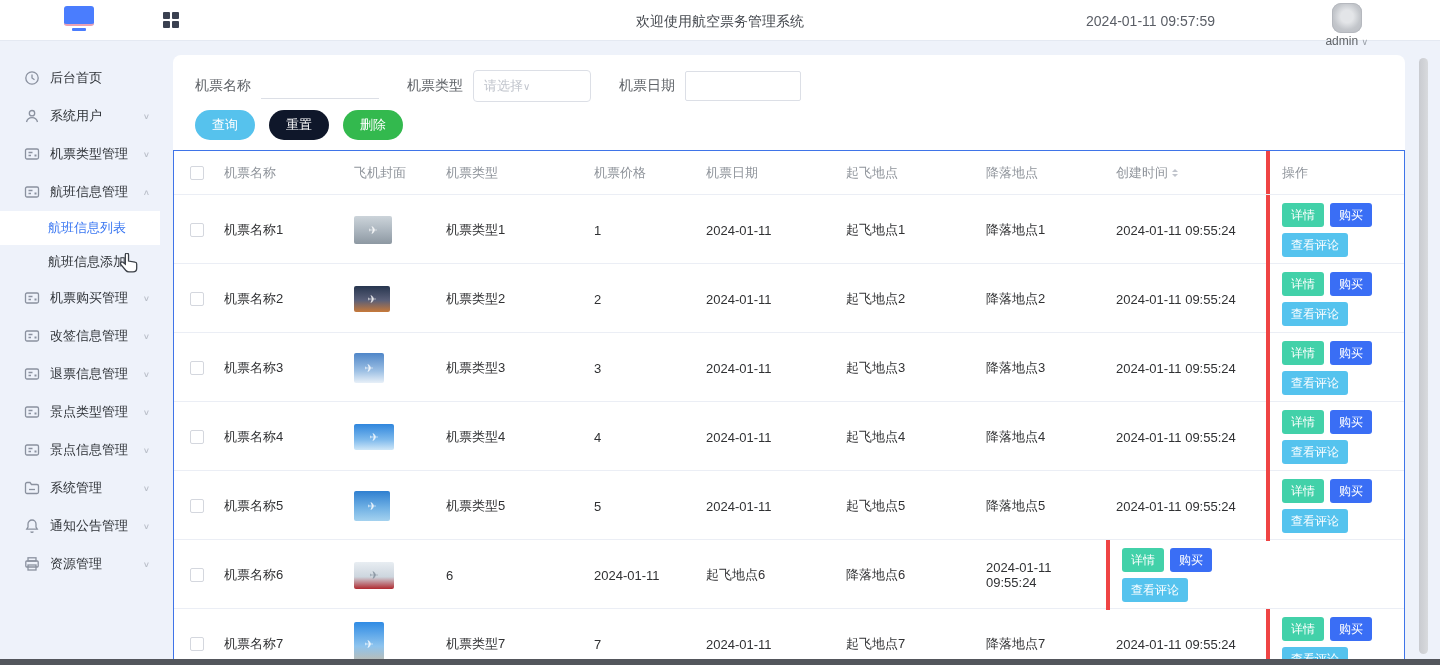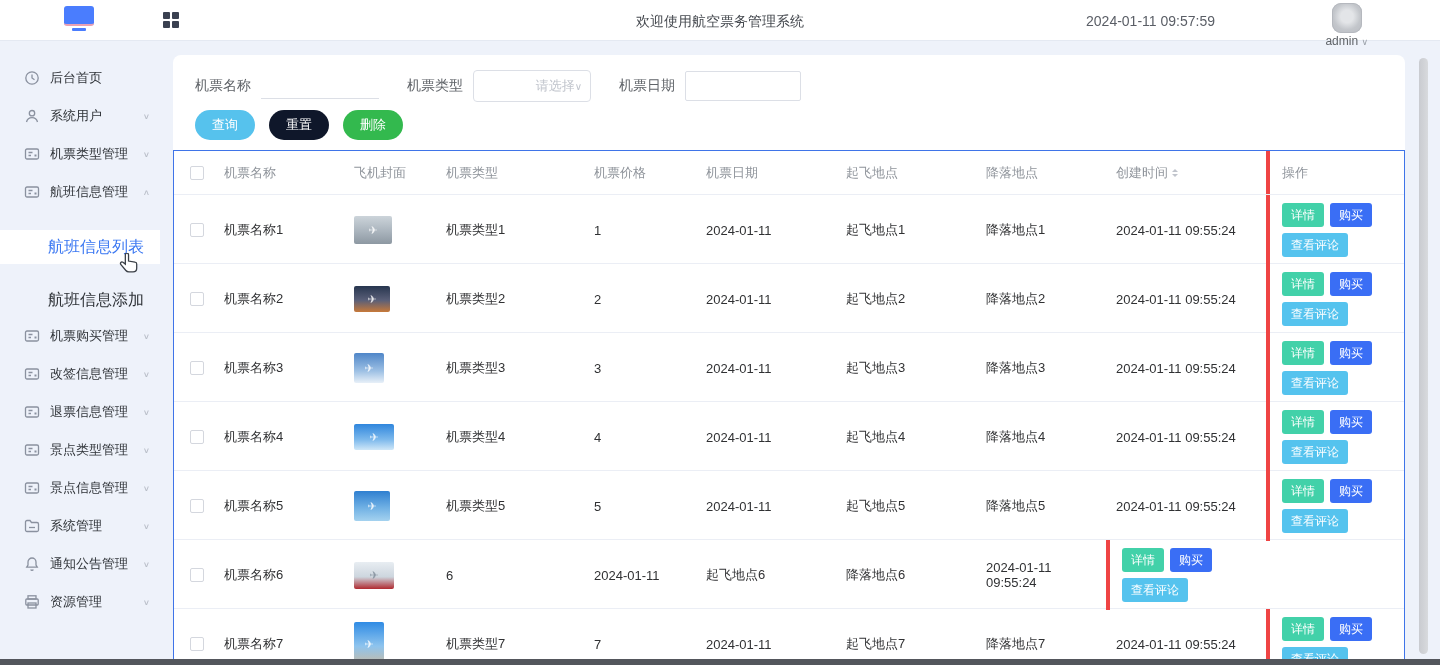--- a/index.html
+++ b/index.html
@@ -21,32 +21,32 @@
   .user-name .caret { font-size:9px; color:#9aa0a8; }
 
   
   .sidebar { position:absolute; top:41px; left:0; width:160px; bottom:0; background:#eef2fa; z-index:4; }
   .menu { padding-top:18px; }
   .menu-item { height:38px; display:flex; align-items:center; padding:0 10px 0 24px; font-size:13px; color:#2f3338; cursor:pointer; position:relative; }
   .menu-item .m-icon { width:16px; height:16px; margin-right:10px; color:#8a919f; flex:0 0 16px; }
   .menu-item .m-icon svg { width:16px; height:16px; display:block; }
   .menu-item .label { flex:1; white-space:nowrap; }
   .menu-item .chev { font-size:10px; color:#b9bec8; transform:scaleY(.8); }
-  .submenu-item { height:34px; line-height:34px; padding-left:48px; font-size:16px; color:#2f3338; cursor:pointer;margin-top:19px; }
+  .submenu-item { height:34px; line-height:34px; padding-left:48px; font-size:13px; color:#2f3338; cursor:pointer; }
   .submenu-item.active { background:#ffffff; color:#3a77f2; }
   .cursor-pointer-icon { position:absolute; left:118px; top:212px; width:22px; height:24px; z-index:9; }
 
   
   .panel { position:absolute; left:173px; top:55px; width:1232px; height:610px; background:#fff; border-radius:8px 8px 0 0; overflow:hidden; z-index:3; }
 
   
   .search-row { position:absolute; left:22px; top:15px; height:32px; display:flex; align-items:center; font-size:14px; color:#5f6368; }
   .f-label { margin-right:10px; white-space:nowrap; }
   .inp-underline { width:118px; height:26px; border:none; border-bottom:1px solid #dcdfe6; outline:none; font-size:13px; padding:0 2px; background:transparent; }
-  .select-box { width:118px; height:32px; border:1px solid #dcdfe6; border-radius:4px; display:flex; align-items:center; justify-content:flex-end; padding:0 8px 0 10px; margin-right:28px; cursor:pointer; }
+  .select-box { width:118px; height:32px; border:1px solid #dcdfe6; border-radius:4px; display:flex; align-items:center; justify-content:flex-start; padding:0 8px 0 10px; margin-right:28px; cursor:pointer; }
   .select-box .placeholder { color:#c0c4cc; font-size:13px; }
   .select-box .sel-chev { color:#c0c4cc; font-size:10px; }
   .inp-box { width:116px; height:30px; border:1px solid #dcdfe6; border-radius:2px; outline:none; font-size:13px; padding:0 6px; }
   .gap28 { margin-right:28px; }
 
   
   .btn-row { position:absolute; left:22px; top:55px; display:flex; gap:14px; }
   .pill { border:none; color:#fff; font-size:13px; height:30px; padding:4px 17px; border-radius:15px; cursor:pointer; }
   .pill.query { background:#56c2ed; }
   .pill.reset { background:#0f172a; }

